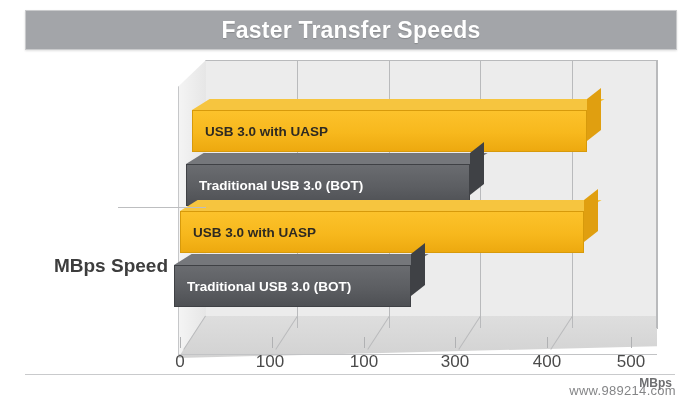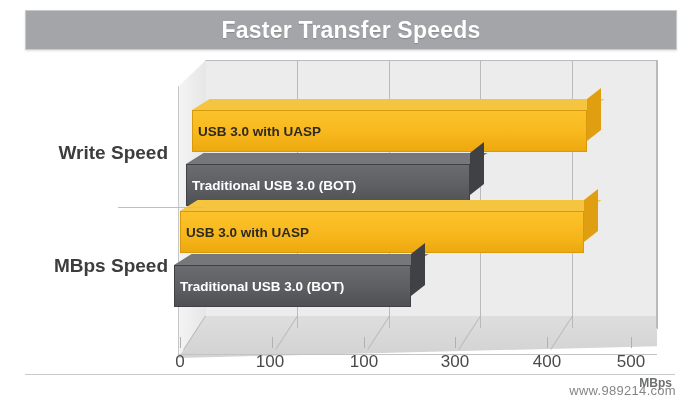--- a/index.html
+++ b/index.html
@@ -63,21 +63,21 @@
 
   
   .bar{position:absolute;height:42px;}
   .bar .face{
     position:absolute;left:0;top:0;height:42px;width:100%;
     display:flex;align-items:center;
     border:1px solid rgba(0,0,0,.18);
     box-sizing:border-box;
   }
   .bar .face .bar-label{
-    font-size:13.5px;font-weight:bold;padding-left:5px;white-space:nowrap;
+    font-size:13.5px;font-weight:bold;padding-left:12px;white-space:nowrap;
   }
   .bar .top{
     position:absolute;left:0;top:-11px;height:11px;width:100%;
     transform:skewX(-58deg);transform-origin:bottom left;
   }
   .bar .side{
     position:absolute;right:-14px;top:-11px;width:14px;height:42px;
     transform:skewY(-38deg);transform-origin:top left;
   }
 
@@ -165,21 +165,20 @@
 
     <div class="bar gray" style="left:174px;top:217px;width:237px;">
       <div class="top"></div>
       <div class="side"></div>
       <div class="face">
         <span class="bar-label">Traditional USB 3.0 (BOT)</span>
       </div>
     </div>
   </div>
 
-  <div class="cat-label" style="left:18px;top:142px;">Write Speed</div>
   <div class="cat-divider" style="top:207px;"></div>
   <div class="cat-label" style="left:18px;top:255px;">MBps Speed</div>
 
   <div class="xtick-mark" style="left:180px;"></div>
   <div class="xtick-mark" style="left:272px;"></div>
   <div class="xtick-mark" style="left:364px;"></div>
   <div class="xtick-mark" style="left:455px;"></div>
   <div class="xtick-mark" style="left:547px;"></div>
   <div class="xtick-mark" style="left:631px;"></div>
 

